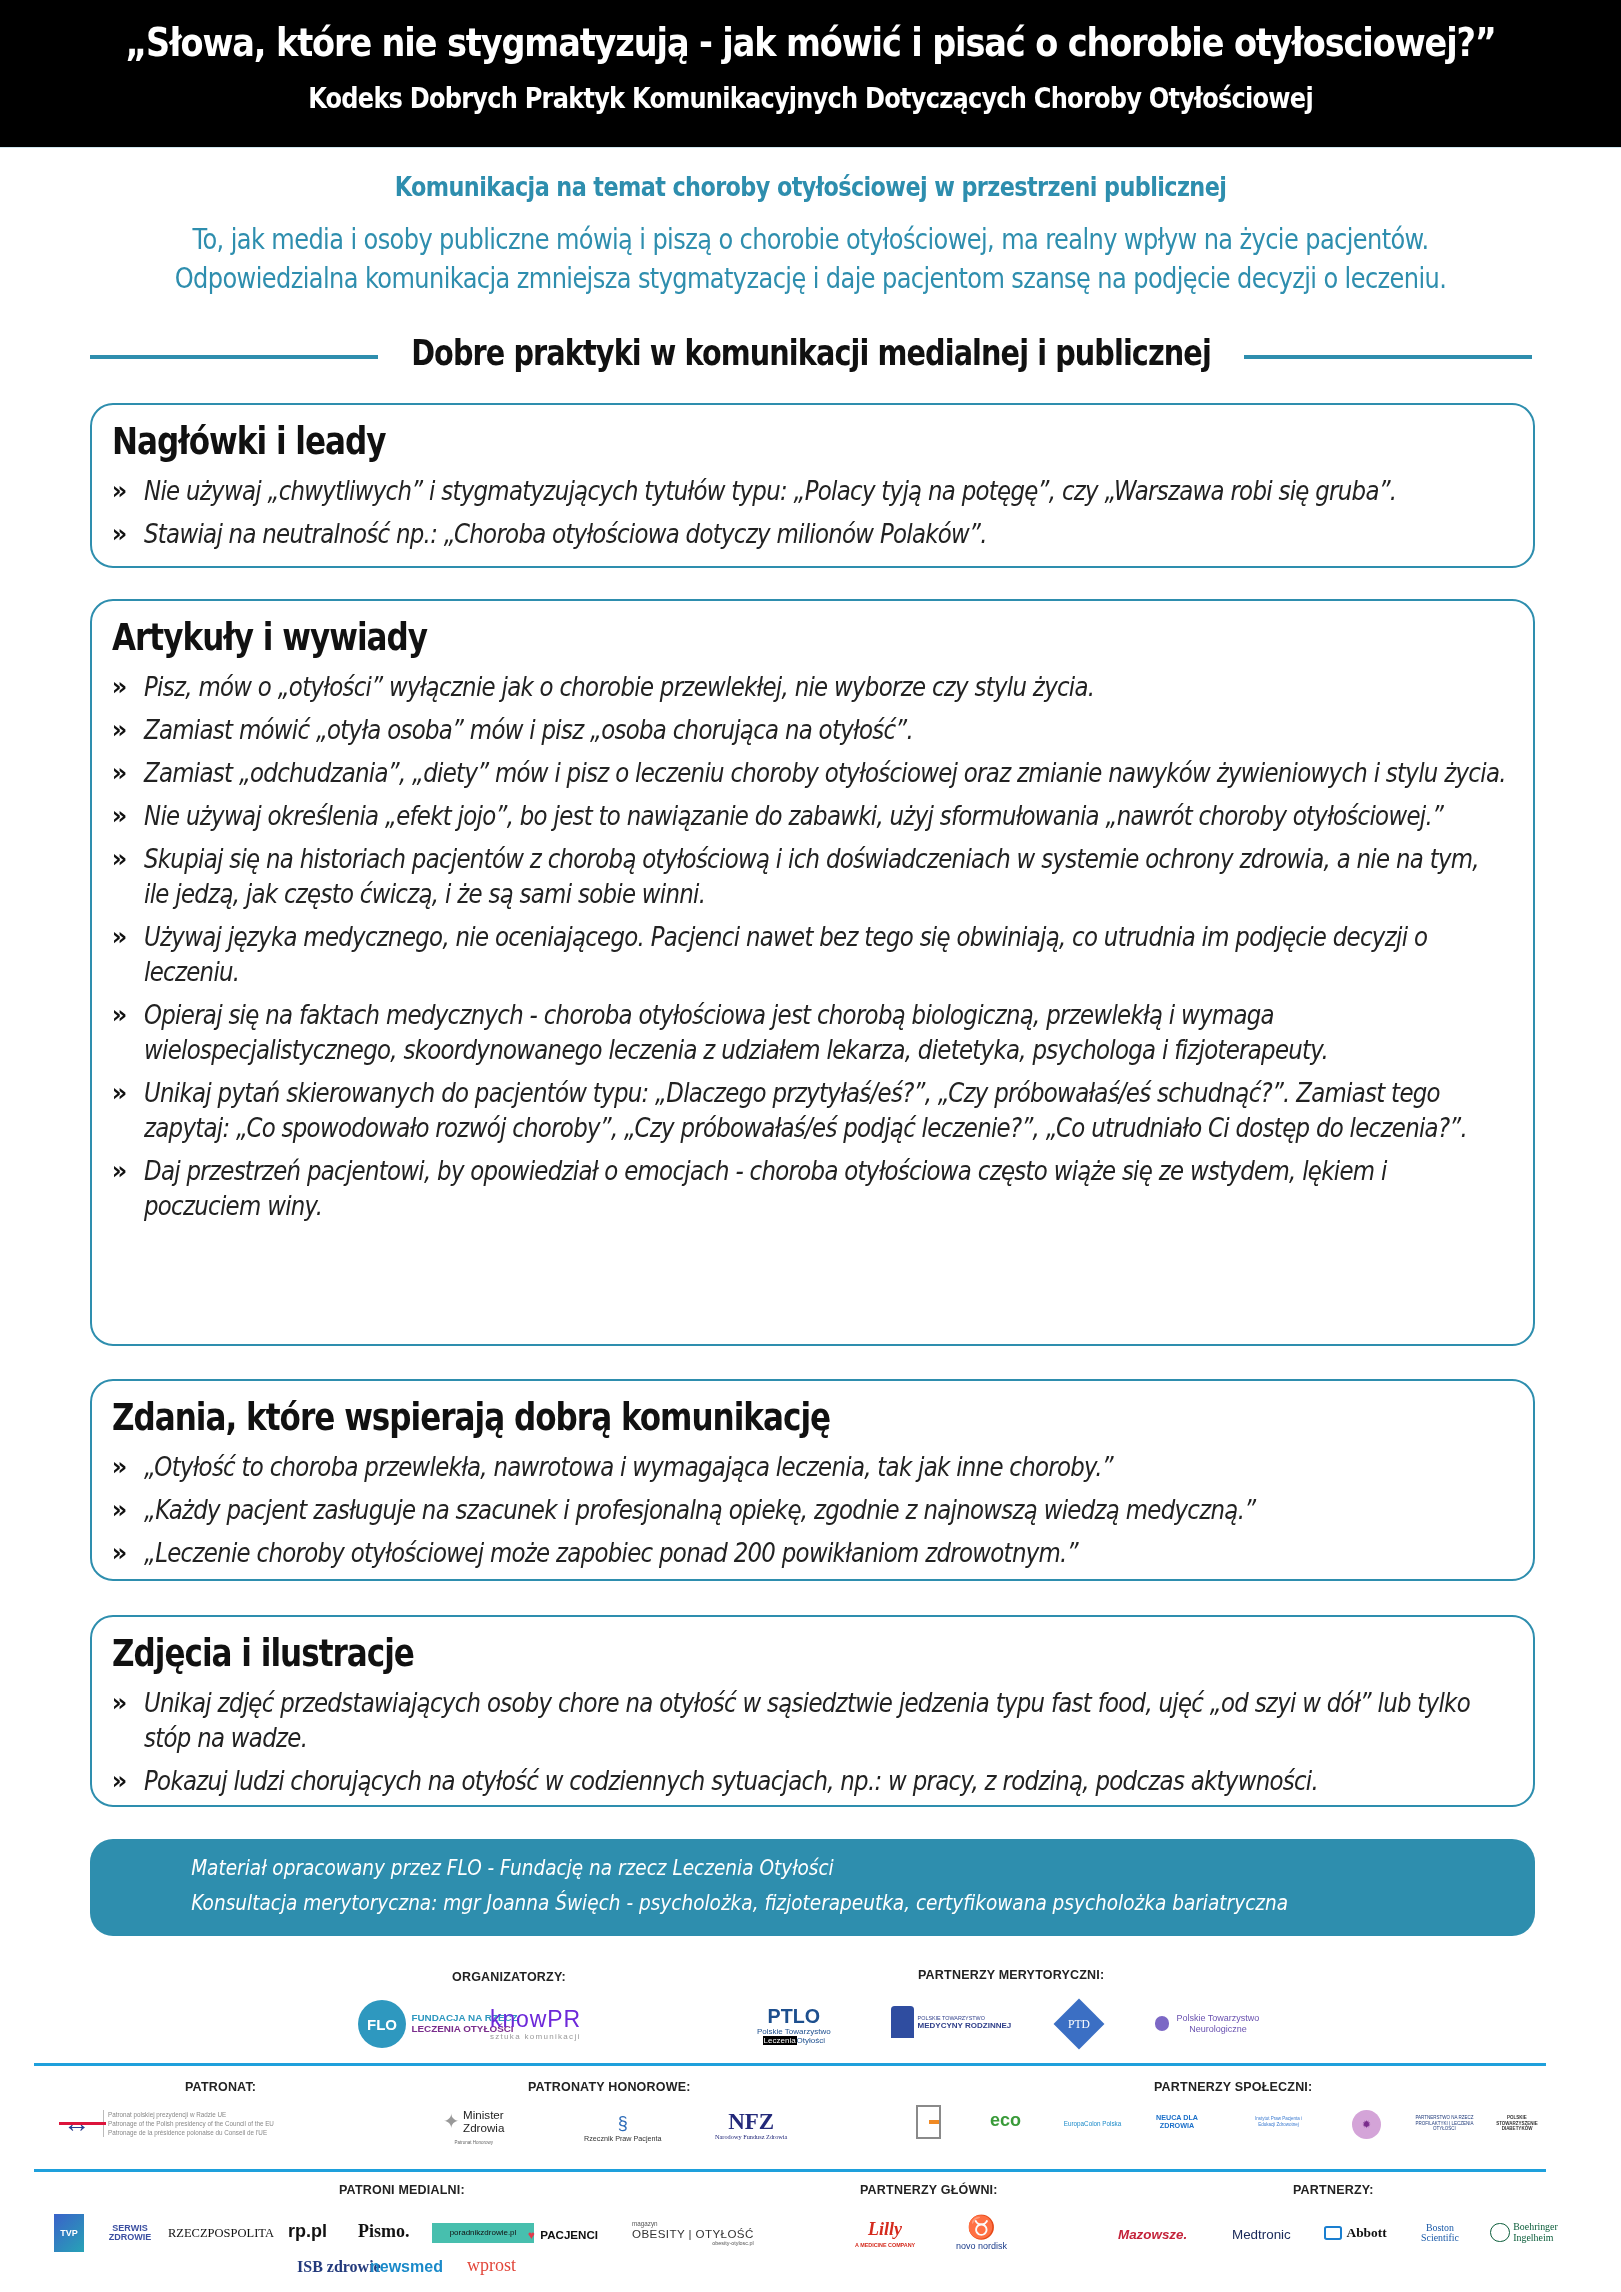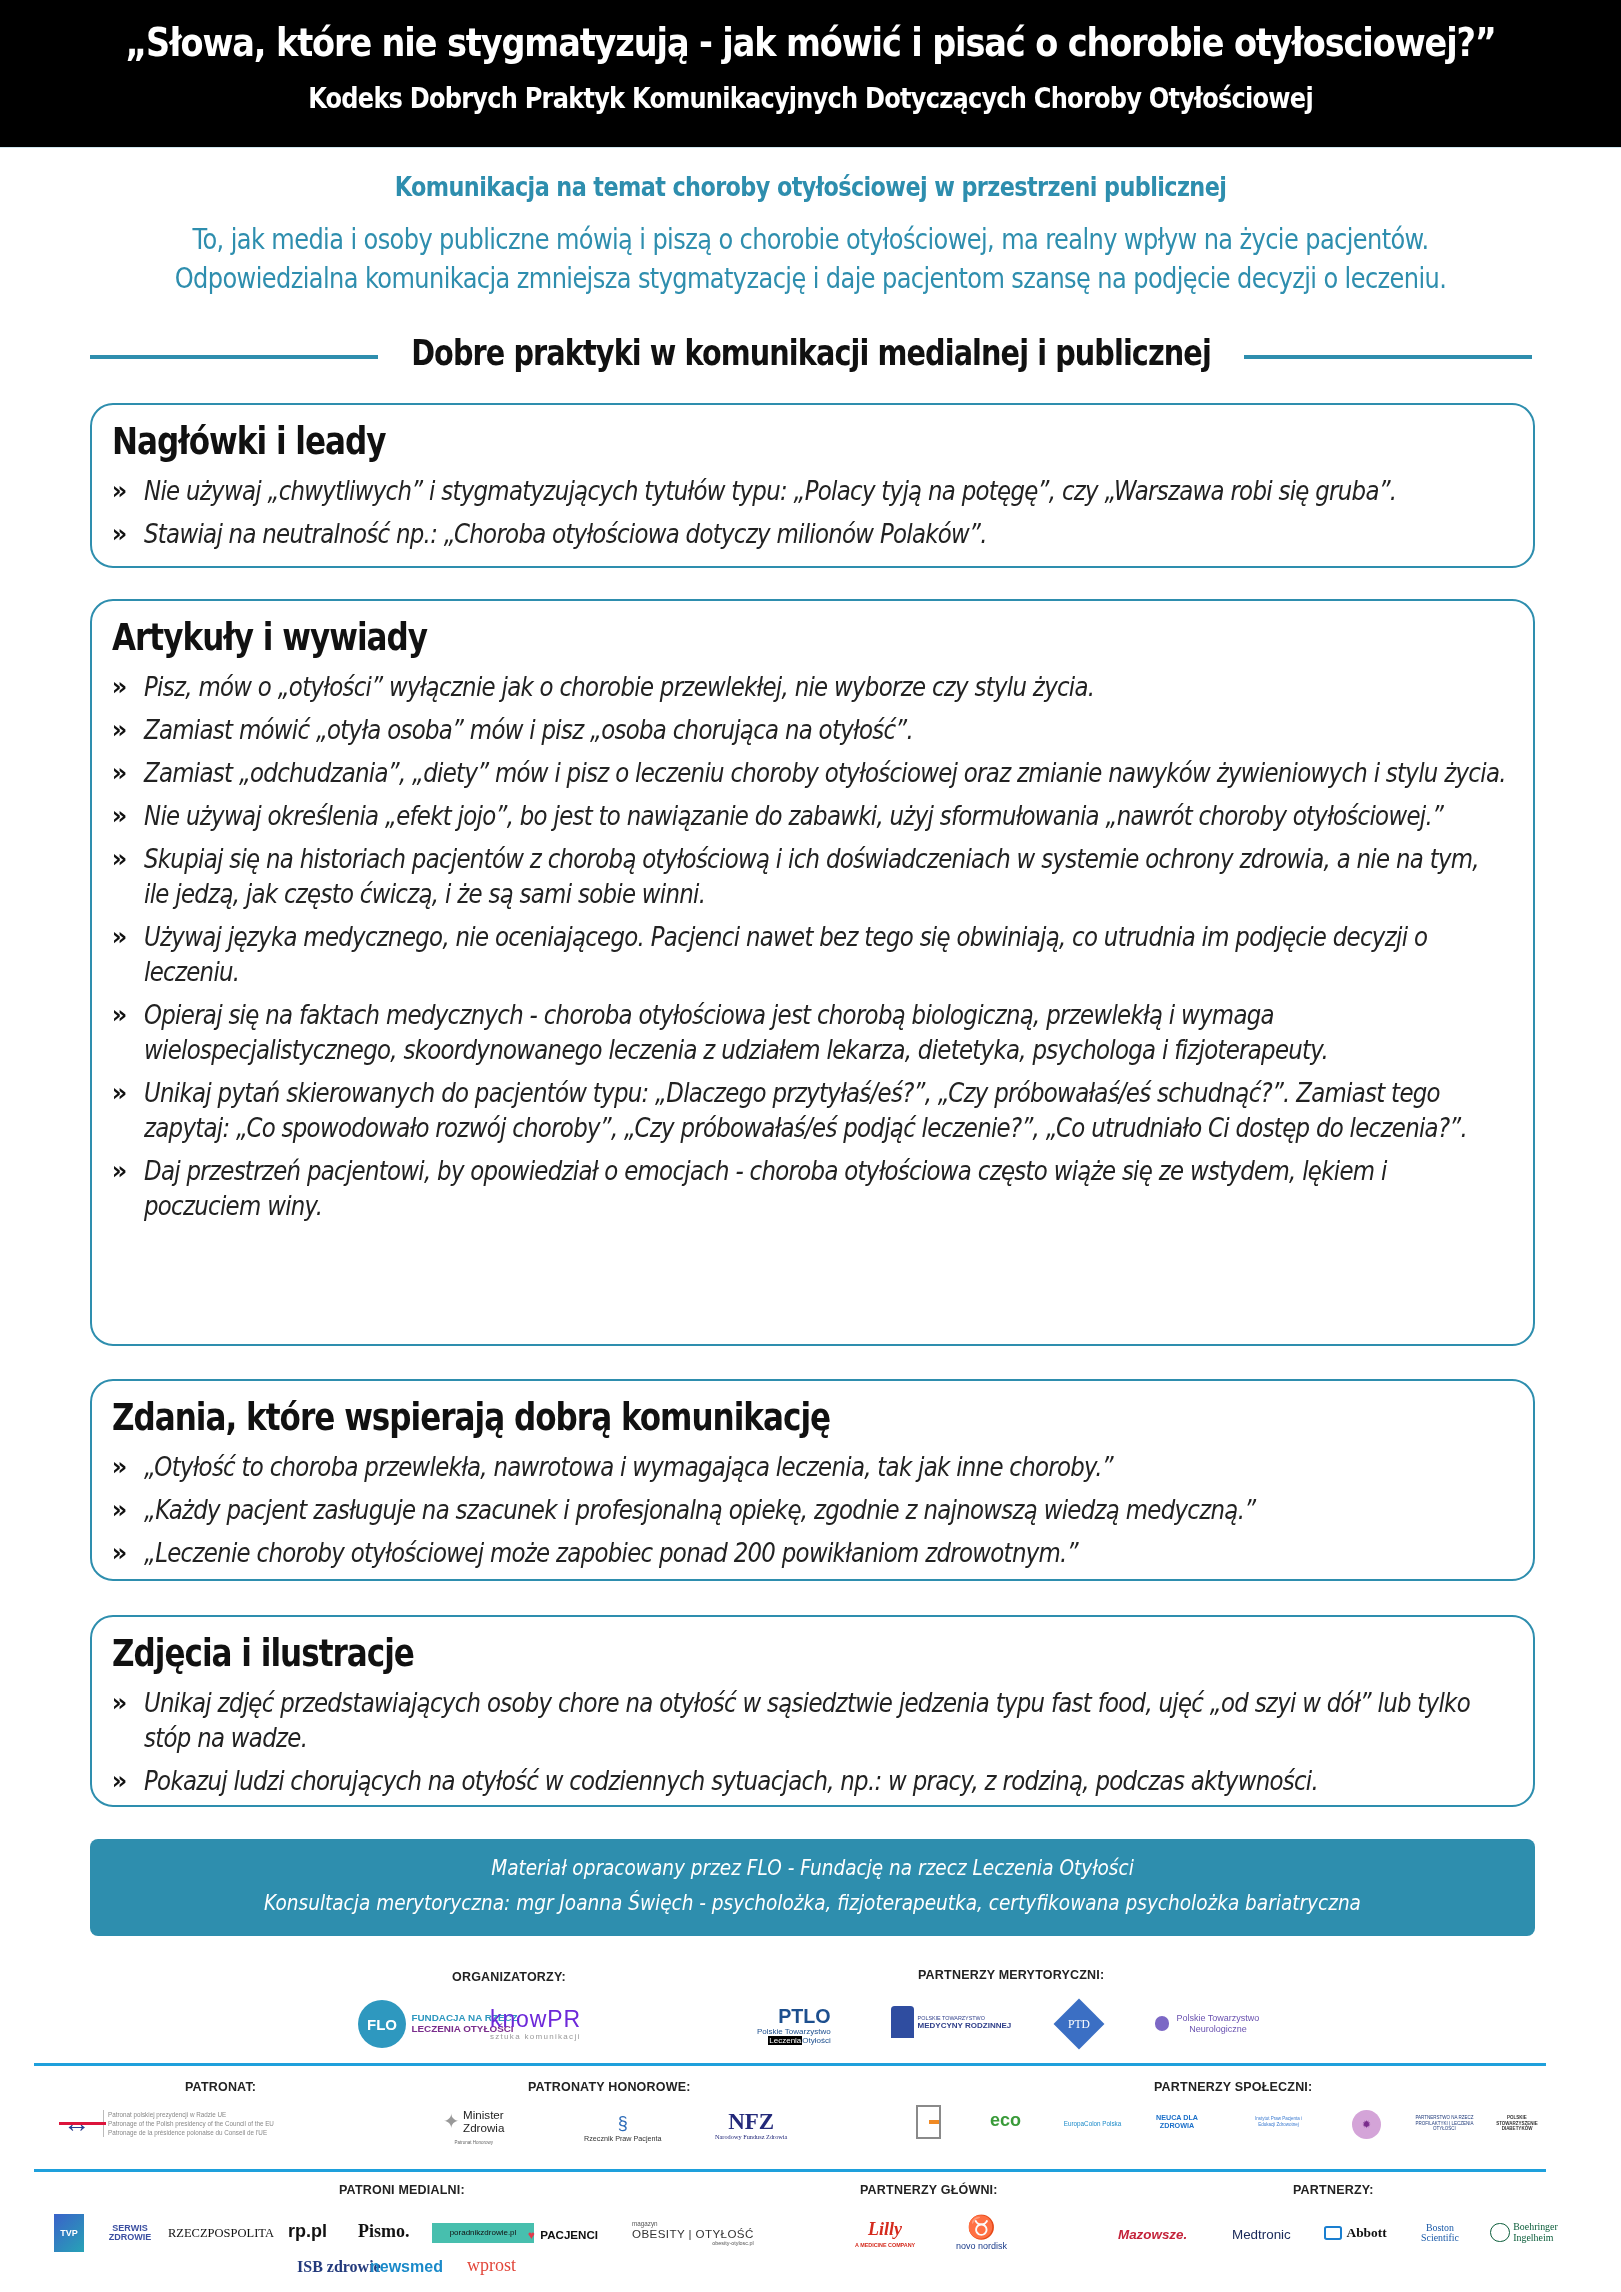--- a/index.html
+++ b/index.html
@@ -75,21 +75,21 @@
   }
   .box li .txt { display: block; transform: scaleX(0.88); transform-origin: left; width: 113%; }
 
   .box1 { top: 403px; height: 165px; }
   .box2 { top: 599px; height: 747px; }
   .box3 { top: 1379px; height: 202px; }
   .box4 { top: 1615px; height: 192px; }
 
   .credit-banner {
     position: absolute; left: 90px; width: 1445px; top: 1839px; height: 97px;
-    background: #2e8eae; border-radius: 8px; color: #fff; text-align: center;
+    background: #2e8eae; border-radius: 23px; color: #fff; text-align: left;
     font-family: "DejaVu Sans", sans-serif; font-style: italic; font-size: 21.5px;
   }
   .credit-banner .c1 { position: absolute; left: 0; right: 0; top: 16px; white-space: nowrap; transform: scaleX(0.86); transform-origin: center; }
   .credit-banner .c2 { position: absolute; left: 0; right: 0; top: 51px; white-space: nowrap; transform: scaleX(0.86); transform-origin: center; }
 
   .sec-label {
     position: absolute; font-family: "Liberation Sans", sans-serif; font-weight: bold;
     font-size: 12.5px; color: #222; white-space: nowrap; letter-spacing: 0.2px;
   }
   .logo {
@@ -217,21 +217,21 @@
   <div class="flo-circle">FLO</div>
   <div style="margin-left:5.4px; font-size:9.9px; font-weight:bold; line-height:10.7px; text-align:left;">
     <div style="color:#2e98bf;">FUNDACJA NA RZECZ</div>
     <div style="color:#7a2d8c;">LECZENIA OTYŁOŚCI</div>
   </div>
 </div>
 <div class="logo" style="left:490px; top:2004px; height:39px; flex-direction:column; align-items:flex-start;">
   <div style="font-size:23px; color:#6d28d9; letter-spacing:0.9px; line-height:25px;">knowPR</div>
   <div style="font-size:8px; color:#999; letter-spacing:1.3px;">sztuka komunikacji</div>
 </div>
-<div class="logo" style="left:757px; top:1999px; height:54px; flex-direction:column; align-items:flex-end;">
+<div class="logo" style="left:757px; top:1999px; height:54px; flex-direction:column; align-items:center;">
   <div style="font-size:19.7px; font-weight:bold; color:#1d4f8e; line-height:19.7px;">PTLO</div>
   <div style="font-size:8px; color:#1d4f8e;">Polskie Towarzystwo</div>
   <div style="font-size:8px;"><span style="background:#000000; color:#fff; padding:0 0.9px;">Leczenia</span><span style="color:#1d4f8e;">Otyłości</span></div>
 </div>
 
 <div class="sec-label" style="left:918px; top:1968px;">PARTNERZY MERYTORYCZNI:</div>
 <div class="logo" style="left:891px; top:2004px; height:36px;">
   <div style="width:23px; height:32px; background:#2f4da0; border-radius:3.6px 3.6px 0 0;"></div>
   <div style="margin-left:3.6px; text-align:left; color:#2f3f8a;">
     <div style="font-size:5.4px;">POLSKIE TOWARZYSTWO</div>

